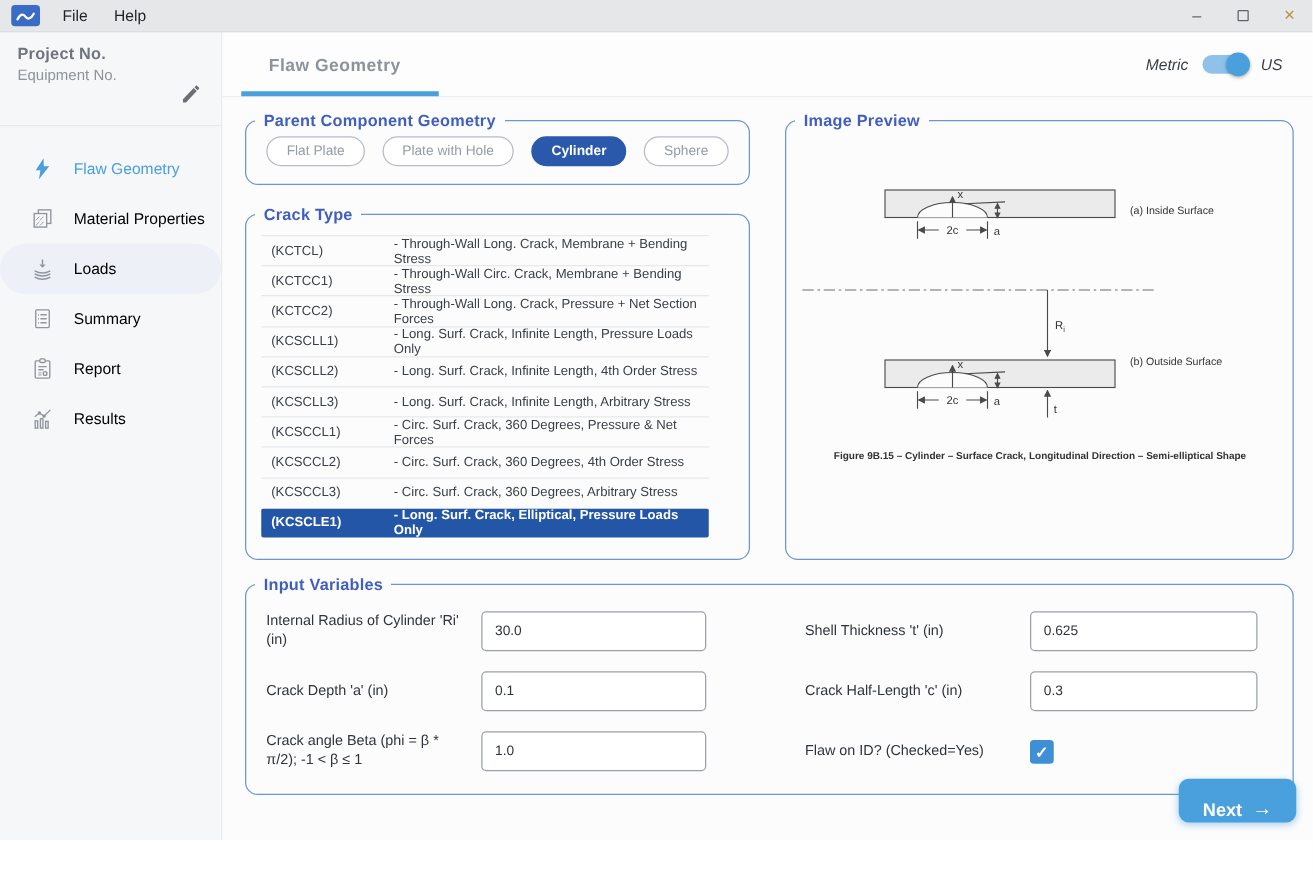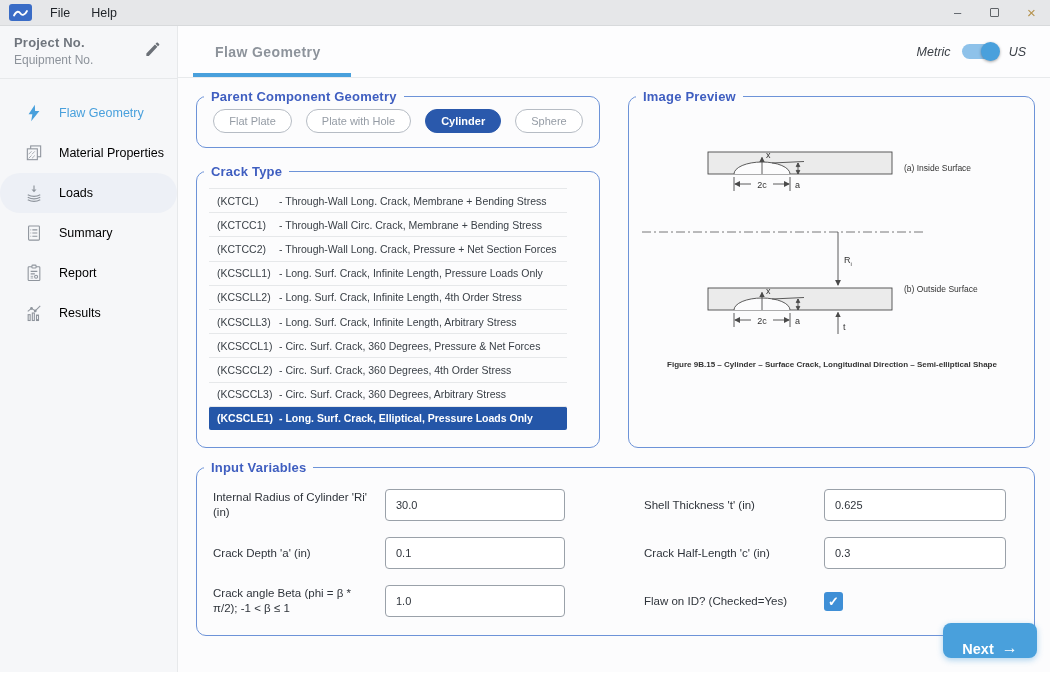--- a/index.html
+++ b/index.html
@@ -27,21 +27,21 @@
   .wc { width:37px; height:100%; display:flex; align-items:center; justify-content:center;
         font-size:13px; color:#555a60; }
   .wc.close { color:#b5924c; font-size:15px; }
   .maxbox { display:inline-block; width:9px; height:9px; border:1.2px solid #606468; border-radius:1px; }
 
   
   .sidebar {
     position:absolute; left:0; top:26px; width:178px; bottom:0;
     background:#f6f7f9; border-right:1px solid #e7e9eb;
   }
-  .project { display:flex; align-items:center; padding:9px 16px 11px 14px; border-bottom:1px solid #e7e9eb; }
+  .project { display:flex; align-items:flex-start; padding:9px 16px 11px 14px; border-bottom:1px solid #e7e9eb;flex-direction:column; }
   .pno { font-size:13px; font-weight:bold; color:#6f757d; letter-spacing:.2px; }
   .eno { font-size:12px; color:#8d939b; margin-top:3px; }
   .pencil { margin-left:auto; }
   nav { margin-top:14px; }
   .nav-item {
     display:flex; align-items:center; gap:15px; height:40px; padding-left:24px;
     font-size:12.5px; color:#000000; cursor:pointer;
   }
   .nav-item.hl { background:#edf0f6; border-radius:22px; }
   .nav-item.active { color:#49a0dc; }
@@ -69,21 +69,21 @@
 
   .fs.geo { left:18px; top:11px; width:404px; height:59px; }
   .pills { display:flex; justify-content:center; gap:14px; padding-top:5px; }
   .pill { height:24px; padding:0 15px; border:1px solid #b6bcc4; border-radius:13px; background:#fff;
           color:#959ca5; font-size:11px; display:flex; align-items:center; cursor:pointer; white-space:nowrap; }
   .pill.selected { background:#2a59ac; border-color:#2a59ac; color:#fff; font-weight:bold; }
 
   .fs.crack { left:18px; top:86px; width:404px; height:284px; }
   #crack-list { list-style:none; margin:9px 32px 0 12px; padding:0; }
   #crack-list li { display:flex; align-items:center; height:24.2px; border-top:1px solid #e6e8ea;
-                   font-size:10.5px; color:#3a4047; padding-left:8px; cursor:pointer; }
+                   font-size:10.5px; color:#3a4047; padding-left:8px; cursor:pointer;gap:36px; }
   #crack-list li .code { width:62px; flex:0 0 62px; }
   #crack-list li.selected { background:#2456a8; color:#fff; font-weight:bold; border-radius:2px; }
 
   .fs.preview { left:450px; top:11px; width:407px; height:359px; }
   .figwrap { display:flex; justify-content:center; }
   .figwrap svg { margin-top:24px; }
 
   .fs.inputs { left:18px; top:382px; width:839px; height:176px; }
   #input-grid { padding:13px 16px 0 16px; display:flex; flex-direction:column; gap:14px; }
   .irow { display:grid; grid-template-columns:172px 180px 79px 180px 182px; height:34px; }

